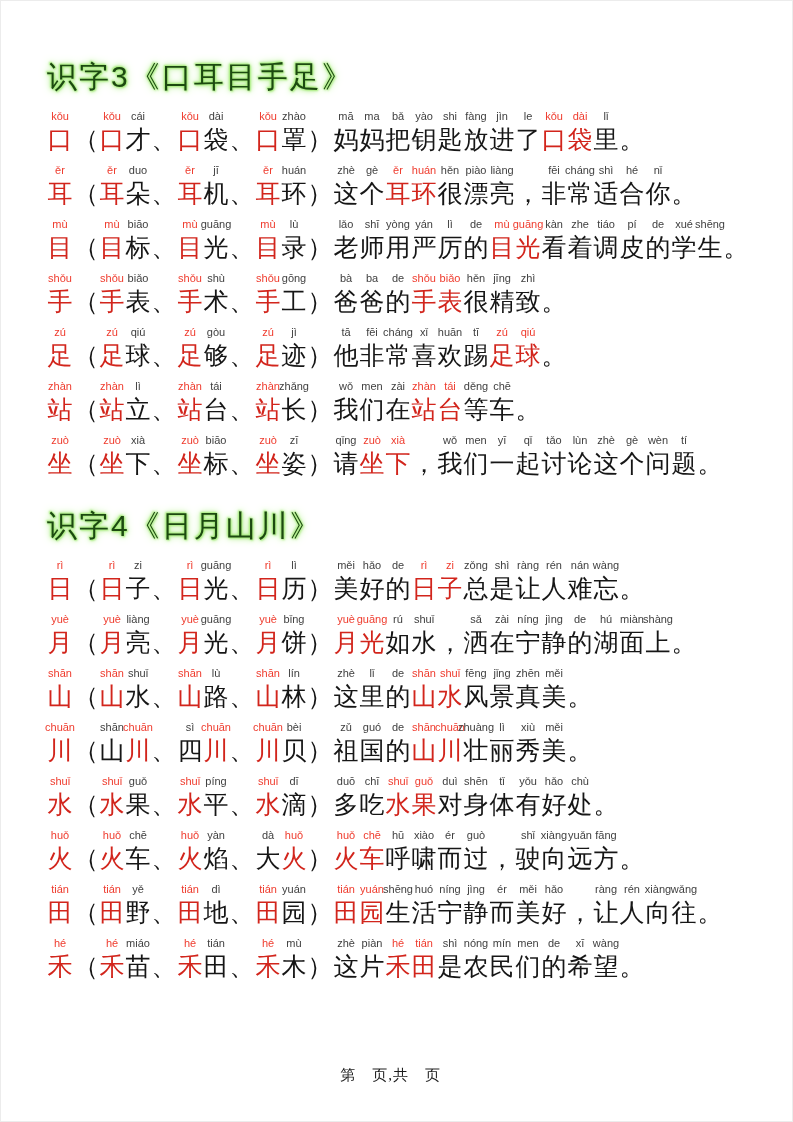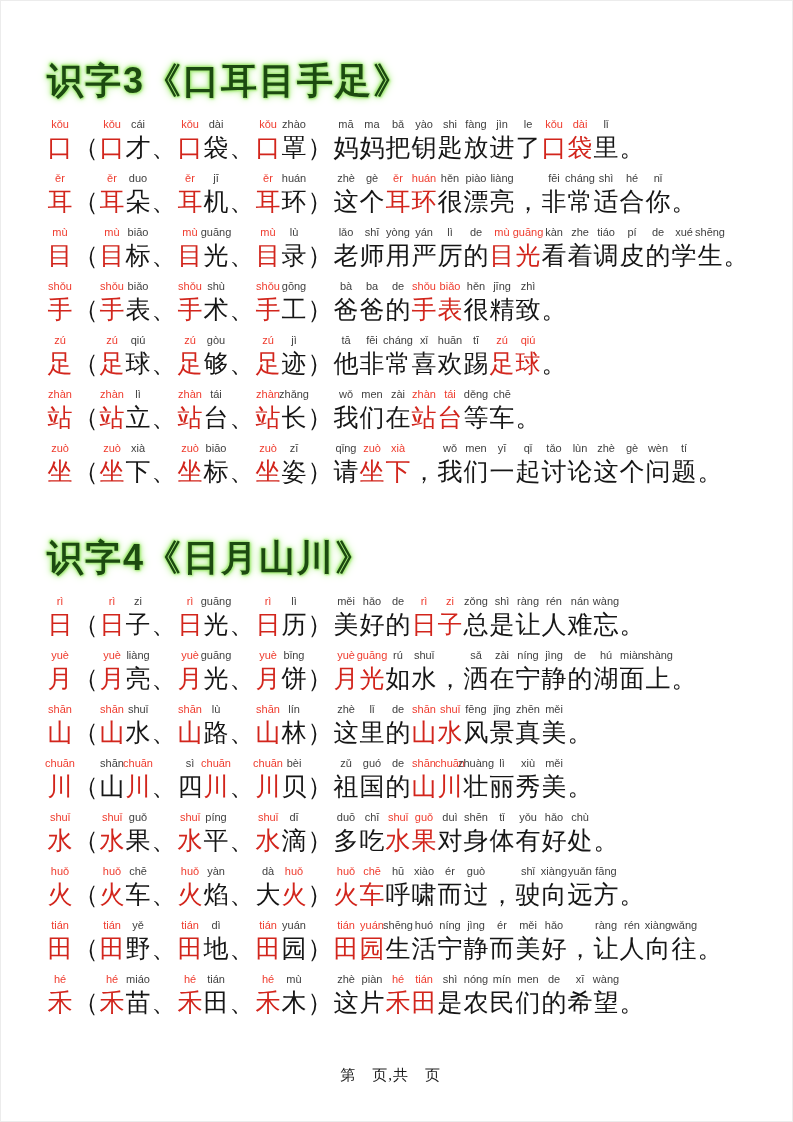--- a/index.html
+++ b/index.html
@@ -6,30 +6,30 @@
   html,body { background:#ffffff; }
   body {
     width:793px; height:1122px;
     font-family:"Liberation Sans","DejaVu Sans",sans-serif;
     position:relative; overflow:hidden;
     border:1px solid #ececec;
   }
   .content { padding:56px 18px 0 46px; }
 
   .section-title {
-    font-size:36px; font-weight:700; letter-spacing:2px;
+    font-size:30px; font-weight:400; letter-spacing:2px;
     color:var(--title-green,#1c4a10);
     text-shadow: 0 0 2px var(--title-glow,#a8ec7e),
                  0 0 5px var(--title-glow,#a8ec7e),
                  0 0 9px var(--title-glow,#a8ec7e),
                  1px 1px 2px var(--title-glow,#a8ec7e),
                 -1px -1px 2px var(--title-glow,#a8ec7e);
     margin-bottom:12px;
   }
-  .section + .section { margin-top:46px; }
+  .section + .section { margin-top:26px; }
 
   .line { height:46px; margin-bottom:8px; white-space:nowrap; }
 
   .tok {
     position:relative; display:inline-block;
     width:26px; padding-top:14px; text-align:center; vertical-align:top;
   }
   .tok .py {
     position:absolute; top:0; left:50%; transform:translateX(-50%);
     font-size:11px; line-height:13px; white-space:nowrap;

